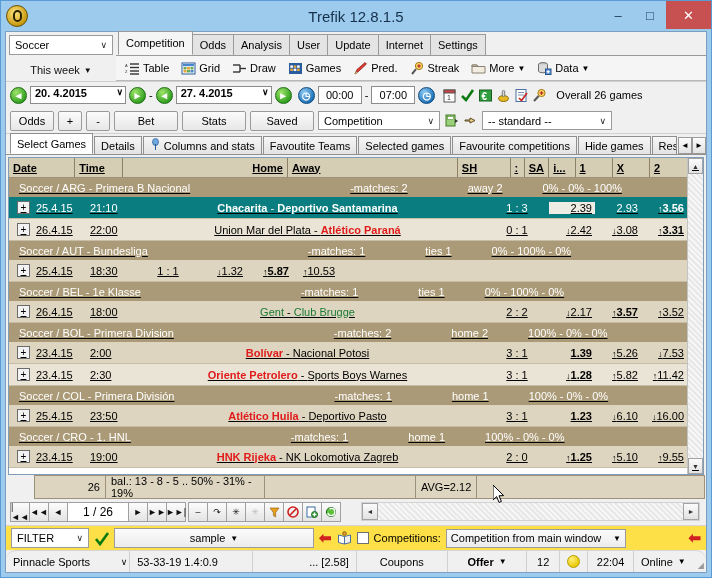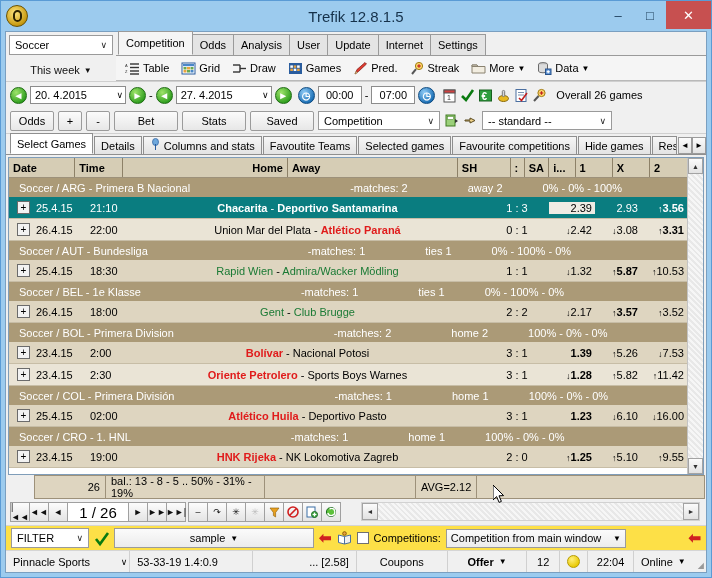--- a/index.html
+++ b/index.html
@@ -96,21 +96,21 @@
   }
   .circbtn {
     width: 17px; height: 17px; border-radius: 50%; flex: 0 0 17px;
     display: flex; align-items: center; justify-content: center;
     font-size: 10px; color: #fff; font-weight: bold;
   }
   .circbtn.green { background: radial-gradient(circle at 35% 30%, #9ee36a, #2f9e1f 75%); border: 1px solid #1d6b12; }
   .circbtn.blue  { background: radial-gradient(circle at 35% 30%, #8ecaf5, #1b6fb5 75%); border: 1px solid #0d4a80; }
   .dateinput {
     height: 18px; border: 1px solid #8c8c8c; background: #fff;
-    display: flex; align-items: center; padding: 0 2px 0 4px; font-size: 11px;
+    display: flex; padding: 0 2px 0 4px; font-size: 11px; font-weight: bold;
   }
   .timebox {
     height: 18px; width: 44px; border: 1px solid #8c8c8c; background: #fff;
     display: flex; align-items: center; justify-content: center; font-size: 11px;
   }
   #overall { font-size: 11px; color: #000; margin-left: 6px; }
 
   #filterbar {
     height: 26px; display: flex; align-items: center; gap: 4px;
     padding: 0 4px; background: #f0f0f0; border-bottom: 1px solid #d0d0d0;
@@ -141,21 +141,21 @@
     background: linear-gradient(#fbfbfb,#e3e3e3);
     display: flex; align-items: center; justify-content: center; font-size: 8px;
   }
 
   
   #gridwrap {
     flex: 1; background: #fff; margin: 2px 2px 0 2px;
     border: 1px solid #7f9db9; display: flex; flex-direction: column; overflow: hidden;
     position: relative;
   }
-  #gridinner { flex: 1; display: flex; overflow: hidden; }
+  #gridinner { flex: 1; display: flex; overflow: hidden; text-decoration: underline; }
   #gridmain { flex: 1; display: flex; flex-direction: column; overflow: hidden; }
   #headerrow {
     display: flex; height: 20px; background: #d6cdb5;
     border-bottom: 1px solid #9d917a; flex: 0 0 20px;
   }
   .hcell {
     border-right: 1px solid #8d8168; height: 100%;
     display: flex; align-items: center; padding: 0 4px;
     font-size: 11px; font-weight: bold; color: #000; overflow: hidden;
   }
@@ -222,21 +222,21 @@
     background: #f0f0f0; padding: 2px 4px; position: relative;
   }
   .navbtn {
     width: 20px; height: 20px; border: 1px solid #a0a0a0;
     background: linear-gradient(#fcfcfc,#e4e4e4);
     display: flex; align-items: center; justify-content: center;
     font-size: 9px; color: #111; margin-right: -1px;
   }
   #navpage {
     width: 62px; height: 20px; border: 1px solid #a0a0a0; background: #fff;
-    display: flex; align-items: center; justify-content: center; font-size: 15px;
+    display: flex; align-items: center; justify-content: center; font-size: 12px;
     margin-right: -1px;
   }
   #hscrollbar {
     position: absolute; left: 355px; right: 6px; top: 3px; height: 19px;
     background: repeating-linear-gradient(45deg,#f6f6f6,#f6f6f6 2px,#e8e8e8 2px,#e8e8e8 4px);
     border: 1px solid #d2d2d2; display: flex; justify-content: space-between;
   }
   #hscrollbar .sbbtn { width: 16px; height: 17px; }
 
   
@@ -253,21 +253,21 @@
     flex: 0 0 180px; height: 19px; border: 1px solid #9b9b9b;
     background: linear-gradient(#fbfbfb,#ececec);
     display: flex; align-items: center; padding: 0 4px; font-size: 11px;
   }
   .redarrow { color: #d02020; font-size: 15px; font-weight: bold; }
   .chkbox { width: 12px; height: 12px; border: 1px solid #707070; background: #fff; flex: 0 0 12px; }
 
   
   #statusbar {
     height: 22px; display: flex; align-items: stretch;
-    background: #f0f0f0; border-top: 1px solid #d5d5d5; font-size: 11px;
+    background: #f0f0f0; border-top: 1px solid #d5d5d5; font-size: 11px; border-radius: 10px;
   }
   .scell {
     display: flex; align-items: center; padding: 0 7px;
     border-right: 1px solid #d0d0d0; color: #000; white-space: nowrap;
   }
   #status-combo { width: 132px; padding-right: 2px; }
   .yellowdot {
     width: 13px; height: 13px; border-radius: 50%;
     background: radial-gradient(circle at 35% 30%, #ffef7a, #e8c800 75%);
     border: 1px solid #b79b00;
@@ -608,21 +608,20 @@
               <div class="grouprow">
                 <span>Soccer / AUT - Bundesliga</span>
                 <span style="margin-left: 160px;">-matches: 1</span>
                 <span style="margin-left: 60px;">ties 1</span>
                 <span style="margin-left: 40px;">0% - 100% - 0%</span>
               </div>
               <div class="matchrow">
                 <div class="plusbtn">+</div>
                 <div class="cdate">25.4.15</div>
                 <div class="ctime">18:30</div>
-                <div class="cteams"><span class="team-green">Rapid Wien</span><span> - </span><span class="team-green">Admira/Wacker Mödling</span></div>
                 <div class="cscore">1 : 1</div>
                 <div class="codd"><span class="arrowmark">↓</span><span>1.32</span></div>
                 <div class="codd bold"><span class="arrowmark">↑</span><span>5.87</span></div>
                 <div class="codd"><span class="arrowmark">↑</span><span>10.53</span></div>
               </div>
               <div class="grouprow">
                 <span>Soccer / BEL - 1e Klasse</span>
                 <span style="margin-left: 160px;">-matches: 1</span>
                 <span style="margin-left: 60px;">ties 1</span>
                 <span style="margin-left: 40px;">0% - 100% - 0%</span>
@@ -665,21 +664,21 @@
               </div>
               <div class="grouprow">
                 <span>Soccer / COL - Primera División</span>
                 <span style="margin-left: 160px;">-matches: 1</span>
                 <span style="margin-left: 60px;">home 1</span>
                 <span style="margin-left: 40px;">100% - 0% - 0%</span>
               </div>
               <div class="matchrow">
                 <div class="plusbtn">+</div>
                 <div class="cdate">25.4.15</div>
-                <div class="ctime">02:00</div>
+                <div class="ctime">23:50</div>
                 <div class="cteams"><span class="team-red">Atlético Huila</span><span> - </span><span class="team-black">Deportivo Pasto</span></div>
                 <div class="cscore">3 : 1</div>
                 <div class="codd bold"><span>1.23</span></div>
                 <div class="codd"><span class="arrowmark">↓</span><span>6.10</span></div>
                 <div class="codd"><span class="arrowmark">↓</span><span>16.00</span></div>
               </div>
               <div class="grouprow">
                 <span>Soccer / CRO - 1. HNL</span>
                 <span style="margin-left: 160px;">-matches: 1</span>
                 <span style="margin-left: 60px;">home 1</span>

